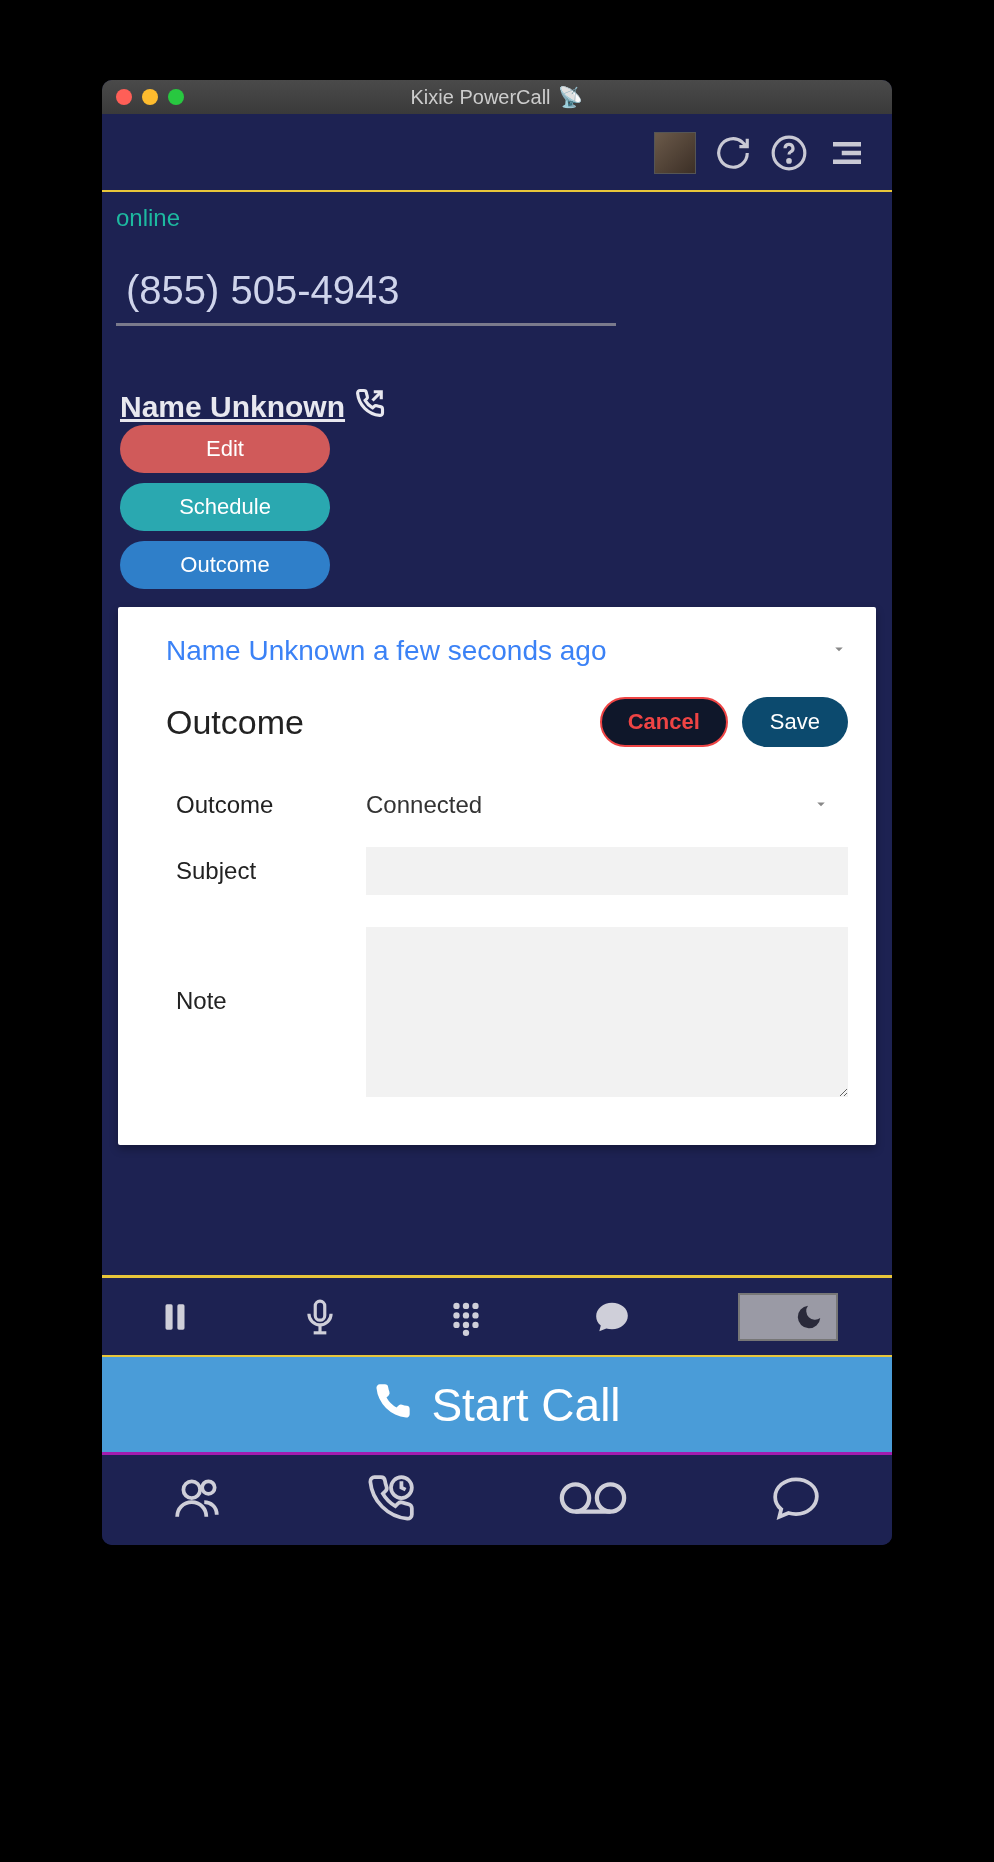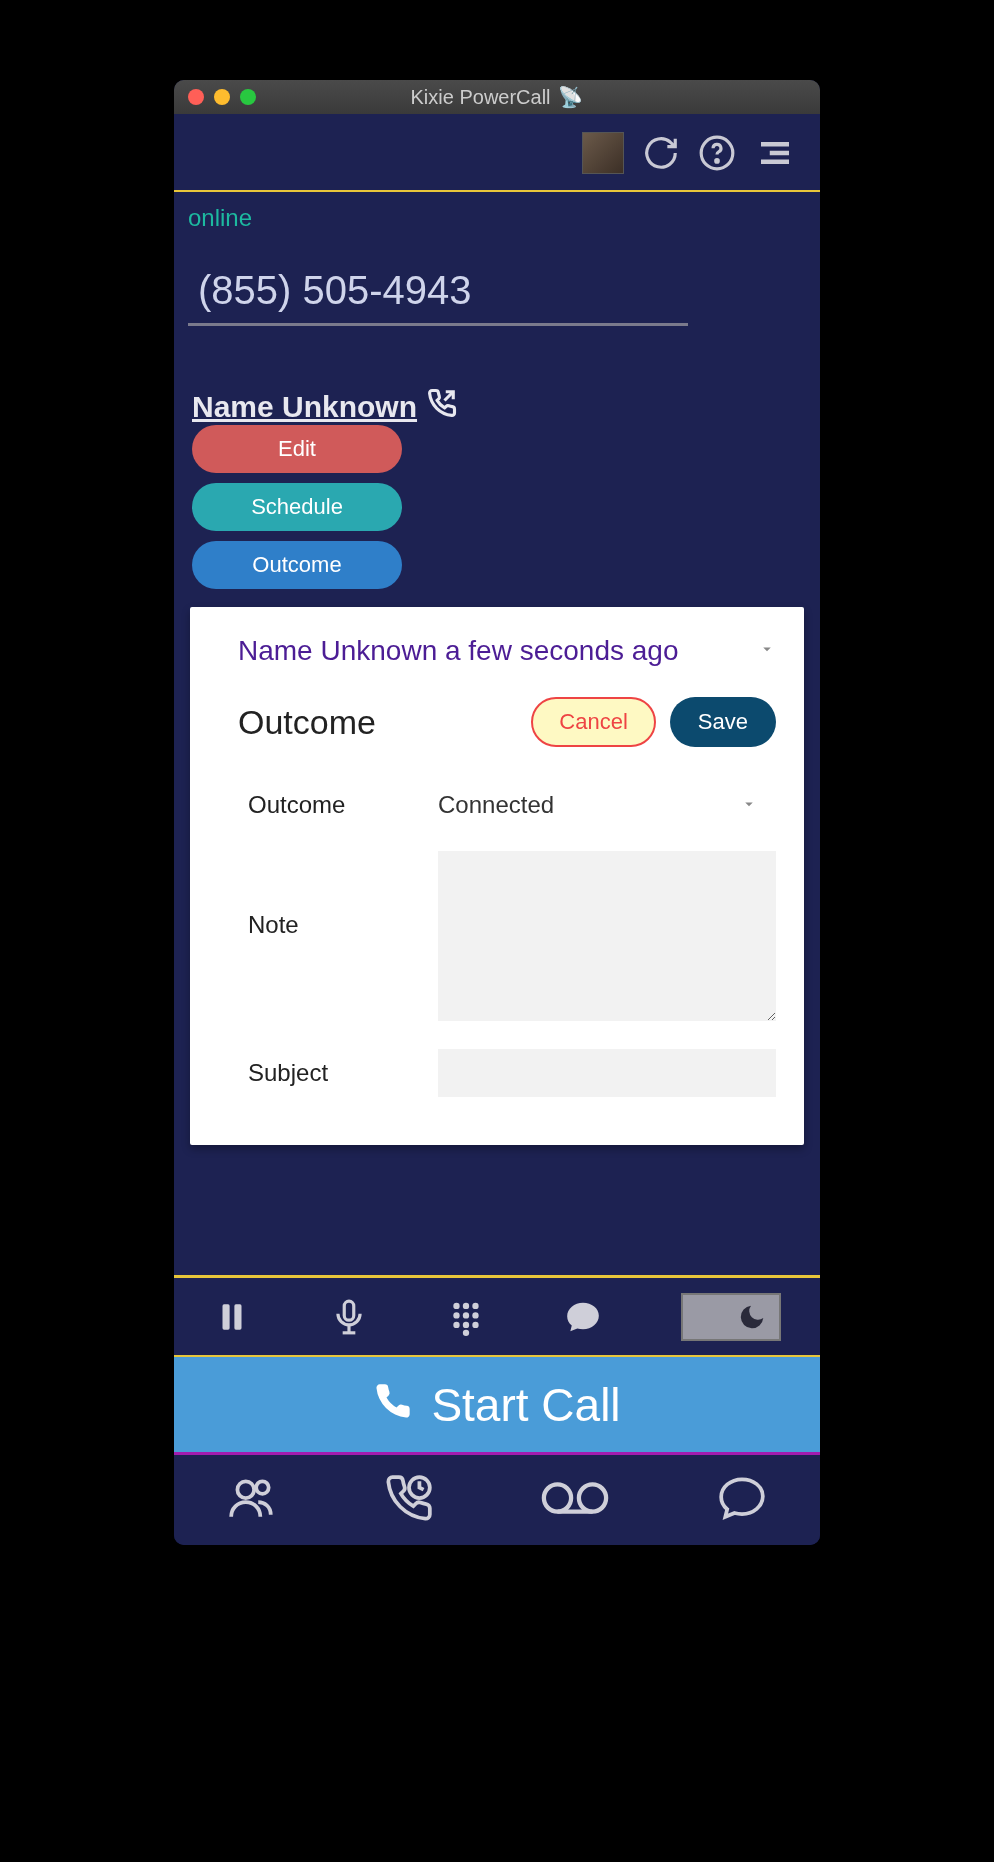--- a/index.html
+++ b/index.html
@@ -7,21 +7,21 @@
     background: #000;
     width: 994px;
     height: 1862px;
     font-family: -apple-system, BlinkMacSystemFont, "Segoe UI", Helvetica, Arial, sans-serif;
     display: flex;
     align-items: flex-start;
     justify-content: center;
     padding-top: 80px;
   }
   .window {
-    width: 646px;
+    width: 790px;
     background: #1d2252;
     border-radius: 10px;
     box-shadow: 0 10px 40px rgba(0,0,0,0.6);
     overflow: hidden;
     display: flex;
     flex-direction: column;
   }
   .titlebar {
     background: linear-gradient(#4a4a4a, #3a3a3a);
     height: 34px;
@@ -77,31 +77,31 @@
   .pill-outcome { background:#2f7fc9; }
   .card {
     background:#fff; margin: 18px 16px 0 16px; border-radius:2px;
     box-shadow: 0 4px 8px rgba(0,0,0,0.3);
     padding: 22px 28px 34px 28px;
   }
   .card-header {
     display:flex; justify-content:space-between; align-items:center;
     padding: 6px 0 30px 20px;
   }
-  .card-header-text { color:#4c1d95; font-size:28px; }
+  .card-header-text { color:#3b82f6; font-size:28px; }
   .chev { color:#888; }
   .outcome-header-row {
     display:flex; align-items:center; justify-content:space-between;
     padding: 0 0 30px 20px;
   }
   .outcome-title { font-size:34px; color:#222; }
   .btn-group { display:flex; gap:14px; }
   .btn-cancel {
-    background:#fef9c3; border:2px solid #e44; color:#e44; border-radius:28px;
-    height:50px; padding: 0 26px; font-size:22px; cursor:pointer;
+    background:#0f172a; border:2px solid #e44; color:#e44; border-radius:28px;
+    height:50px; padding: 0 26px; font-size:22px; cursor:pointer;font-weight:bold;
   }
   .btn-save {
     background:#0c4a6e; border:none; color:#fff; border-radius:28px;
     height:50px; padding:0 28px; font-size:22px; cursor:pointer;
   }
   .form-row { display:flex; align-items:center; padding: 14px 0 14px 30px; gap:20px;}
   .form-row.align-top { align-items:flex-start; padding-top:18px;}
   .form-label { width:170px; font-size:24px; color:#222; }
   .dropdown {
     flex:1; display:flex; justify-content:space-between; align-items:center;
@@ -228,28 +228,28 @@
       <div class="dropdown">
         <span>Connected</span>
         <span>
           <svg width="18" height="18" viewBox="0 0 24 24" fill="#888">
               <path d="M7 10l5 5 5-5z"></path>
             </svg>
         </span>
       </div>
     </div>
 
+    <div class="form-row">
+      <div class="form-label">Subject</div>
+      <input class="text-input" value="" style="">
+    </div>
+
     <div class="form-row align-top">
       <div class="form-label" style="padding-top:60px">Note</div>
       <textarea class="textarea" style=""></textarea>
-    </div>
-
-    <div class="form-row">
-      <div class="form-label">Subject</div>
-      <input class="text-input" value="" style="">
     </div>
   </div>
 
   <div class="spacer"></div>
 
   <div class="toolbar">
     <div class="tool-btn">
       <svg width="38" height="38" viewBox="0 0 24 24" fill="currentColor">
           <rect x="6" y="4" width="4.5" height="16" rx="1"></rect>
           <rect x="13.5" y="4" width="4.5" height="16" rx="1"></rect>

